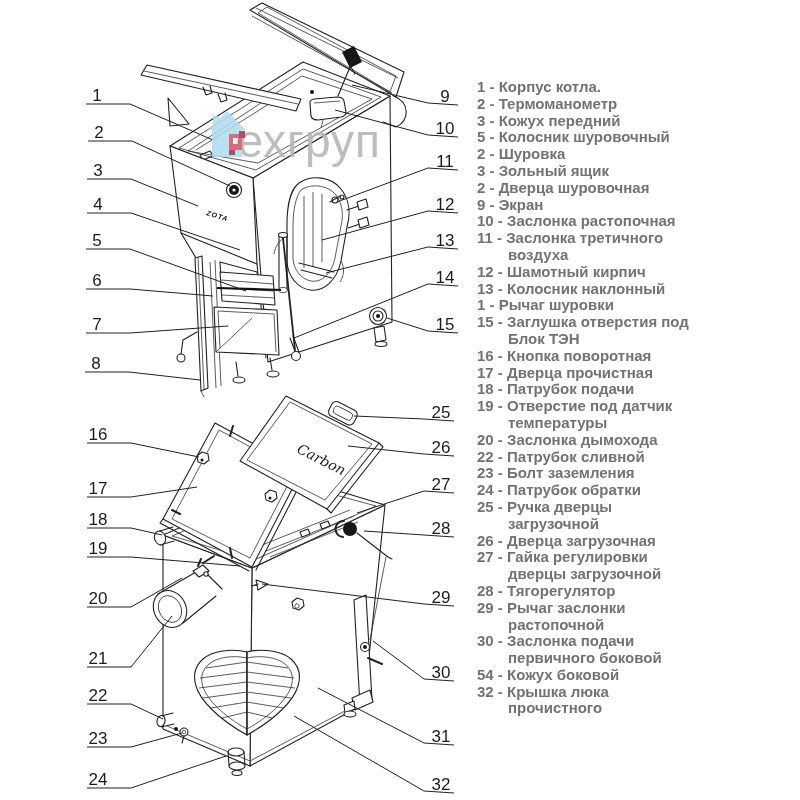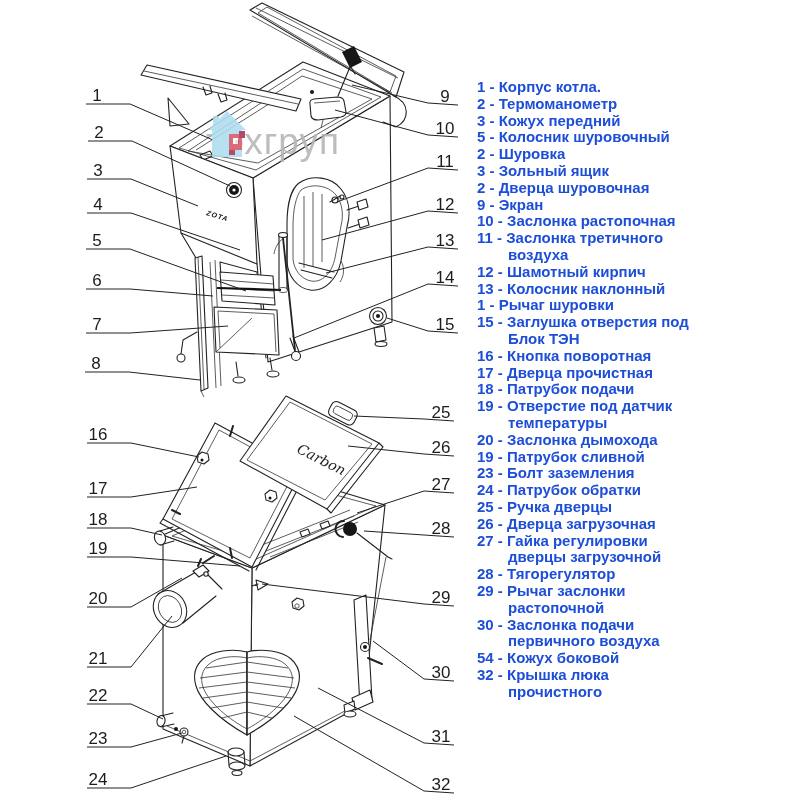--- a/index.html
+++ b/index.html
@@ -9,24 +9,24 @@
   svg text.callout{font-family:"Liberation Sans",sans-serif;font-size:17px;fill:#1c1c1c;}
   svg .ln{stroke:#222;stroke-width:1;fill:none;}
   svg .art{stroke:#222;stroke-width:1.1;fill:none;stroke-linejoin:round;stroke-linecap:round;}
   svg .artw{stroke:#222;stroke-width:1.1;fill:#ffffff;stroke-linejoin:round;}
   svg .thin{stroke:#333;stroke-width:.8;fill:none;}
   svg .thick{stroke:#111;stroke-width:2.2;fill:none;}
   svg .dark{fill:#161616;stroke:none;}
   
   .watermark{position:absolute;left:206px;top:110px;width:215px;height:62px;display:flex;
              align-items:center;opacity:.88;pointer-events:none;}
-  .watermark .wm-text{font-size:37px;color:#b5b5b5;letter-spacing:1px;line-height:1;
-             font-weight:400;}
+  .watermark .wm-text{font-size:46px;color:#b5b5b5;letter-spacing:1px;line-height:1;
+             margin-left:10px;font-weight:400;}
   
-  .legend{position:absolute;left:477px;top:79px;width:275px;color:#1d4ed8;
+  .legend{position:absolute;left:477px;top:79px;width:275px;color:#737373;
           font-size:15px;font-weight:bold;line-height:16.8px;}
   .lg-line{white-space:nowrap;}
   .lg-cont{white-space:nowrap;padding-left:31px;}
 </style>
 </head>
 <body>
 
 <div class="stage">
 
   <svg width="800" height="800" viewBox="0 0 800 800">
@@ -325,48 +325,49 @@
         <div class="lg-line">18 - Патрубок подачи</div>
       </div>
       <div class="lg-item">
         <div class="lg-line">19 - Отверстие под датчик</div>
         <div class="lg-cont">температуры</div>
       </div>
       <div class="lg-item">
         <div class="lg-line">20 - Заслонка дымохода</div>
       </div>
       <div class="lg-item">
-        <div class="lg-line">19 - Патрубок сливной</div>
+        <div class="lg-line">22 - Патрубок сливной</div>
       </div>
       <div class="lg-item">
         <div class="lg-line">23 - Болт заземления</div>
       </div>
       <div class="lg-item">
         <div class="lg-line">24 - Патрубок обратки</div>
       </div>
       <div class="lg-item">
         <div class="lg-line">25 - Ручка дверцы</div>
+        <div class="lg-cont">загрузочной</div>
       </div>
       <div class="lg-item">
         <div class="lg-line">26 - Дверца загрузочная</div>
       </div>
       <div class="lg-item">
         <div class="lg-line">27 - Гайка регулировки</div>
         <div class="lg-cont">дверцы загрузочной</div>
       </div>
       <div class="lg-item">
         <div class="lg-line">28 - Тягорегулятор</div>
       </div>
       <div class="lg-item">
         <div class="lg-line">29 - Рычаг заслонки</div>
         <div class="lg-cont">растопочной</div>
       </div>
       <div class="lg-item">
         <div class="lg-line">30 - Заслонка подачи</div>
-        <div class="lg-cont">первичного воздуха</div>
+        <div class="lg-cont">первичного боковой</div>
       </div>
       <div class="lg-item">
         <div class="lg-line">54 - Кожух боковой</div>
       </div>
       <div class="lg-item">
         <div class="lg-line">32 - Крышка люка</div>
         <div class="lg-cont">прочистного</div>
       </div>
     </div>
 </div>

